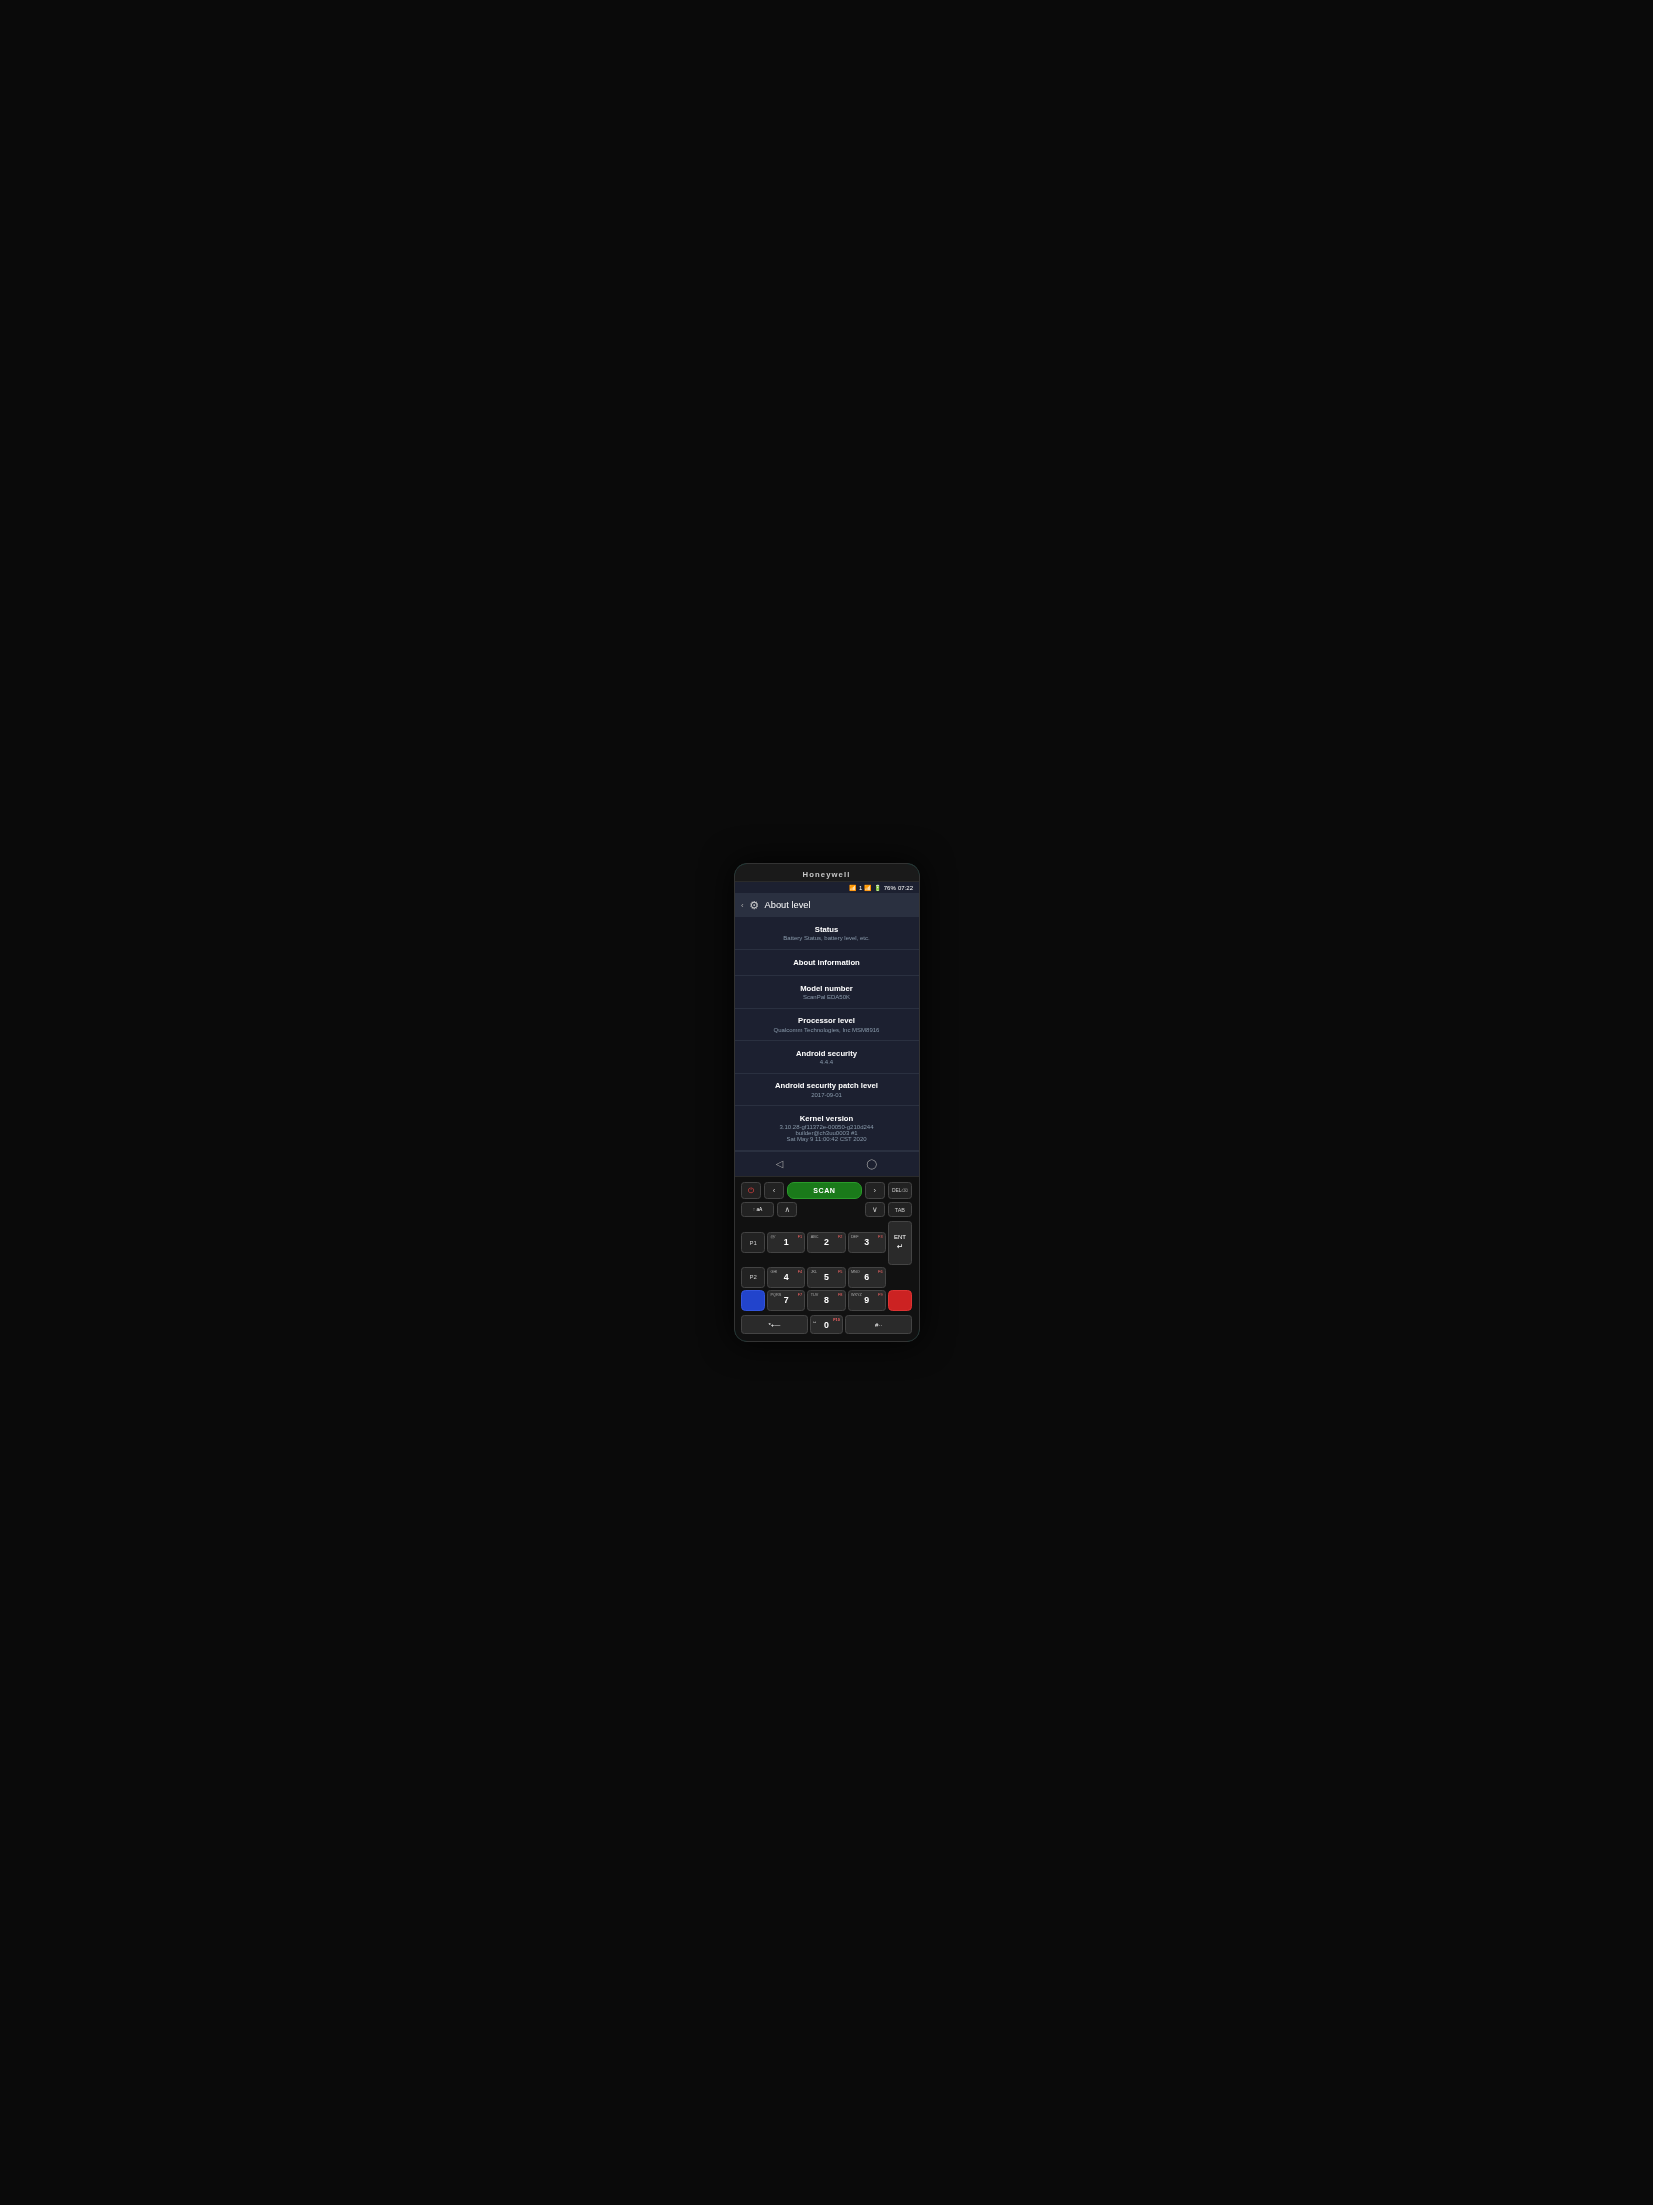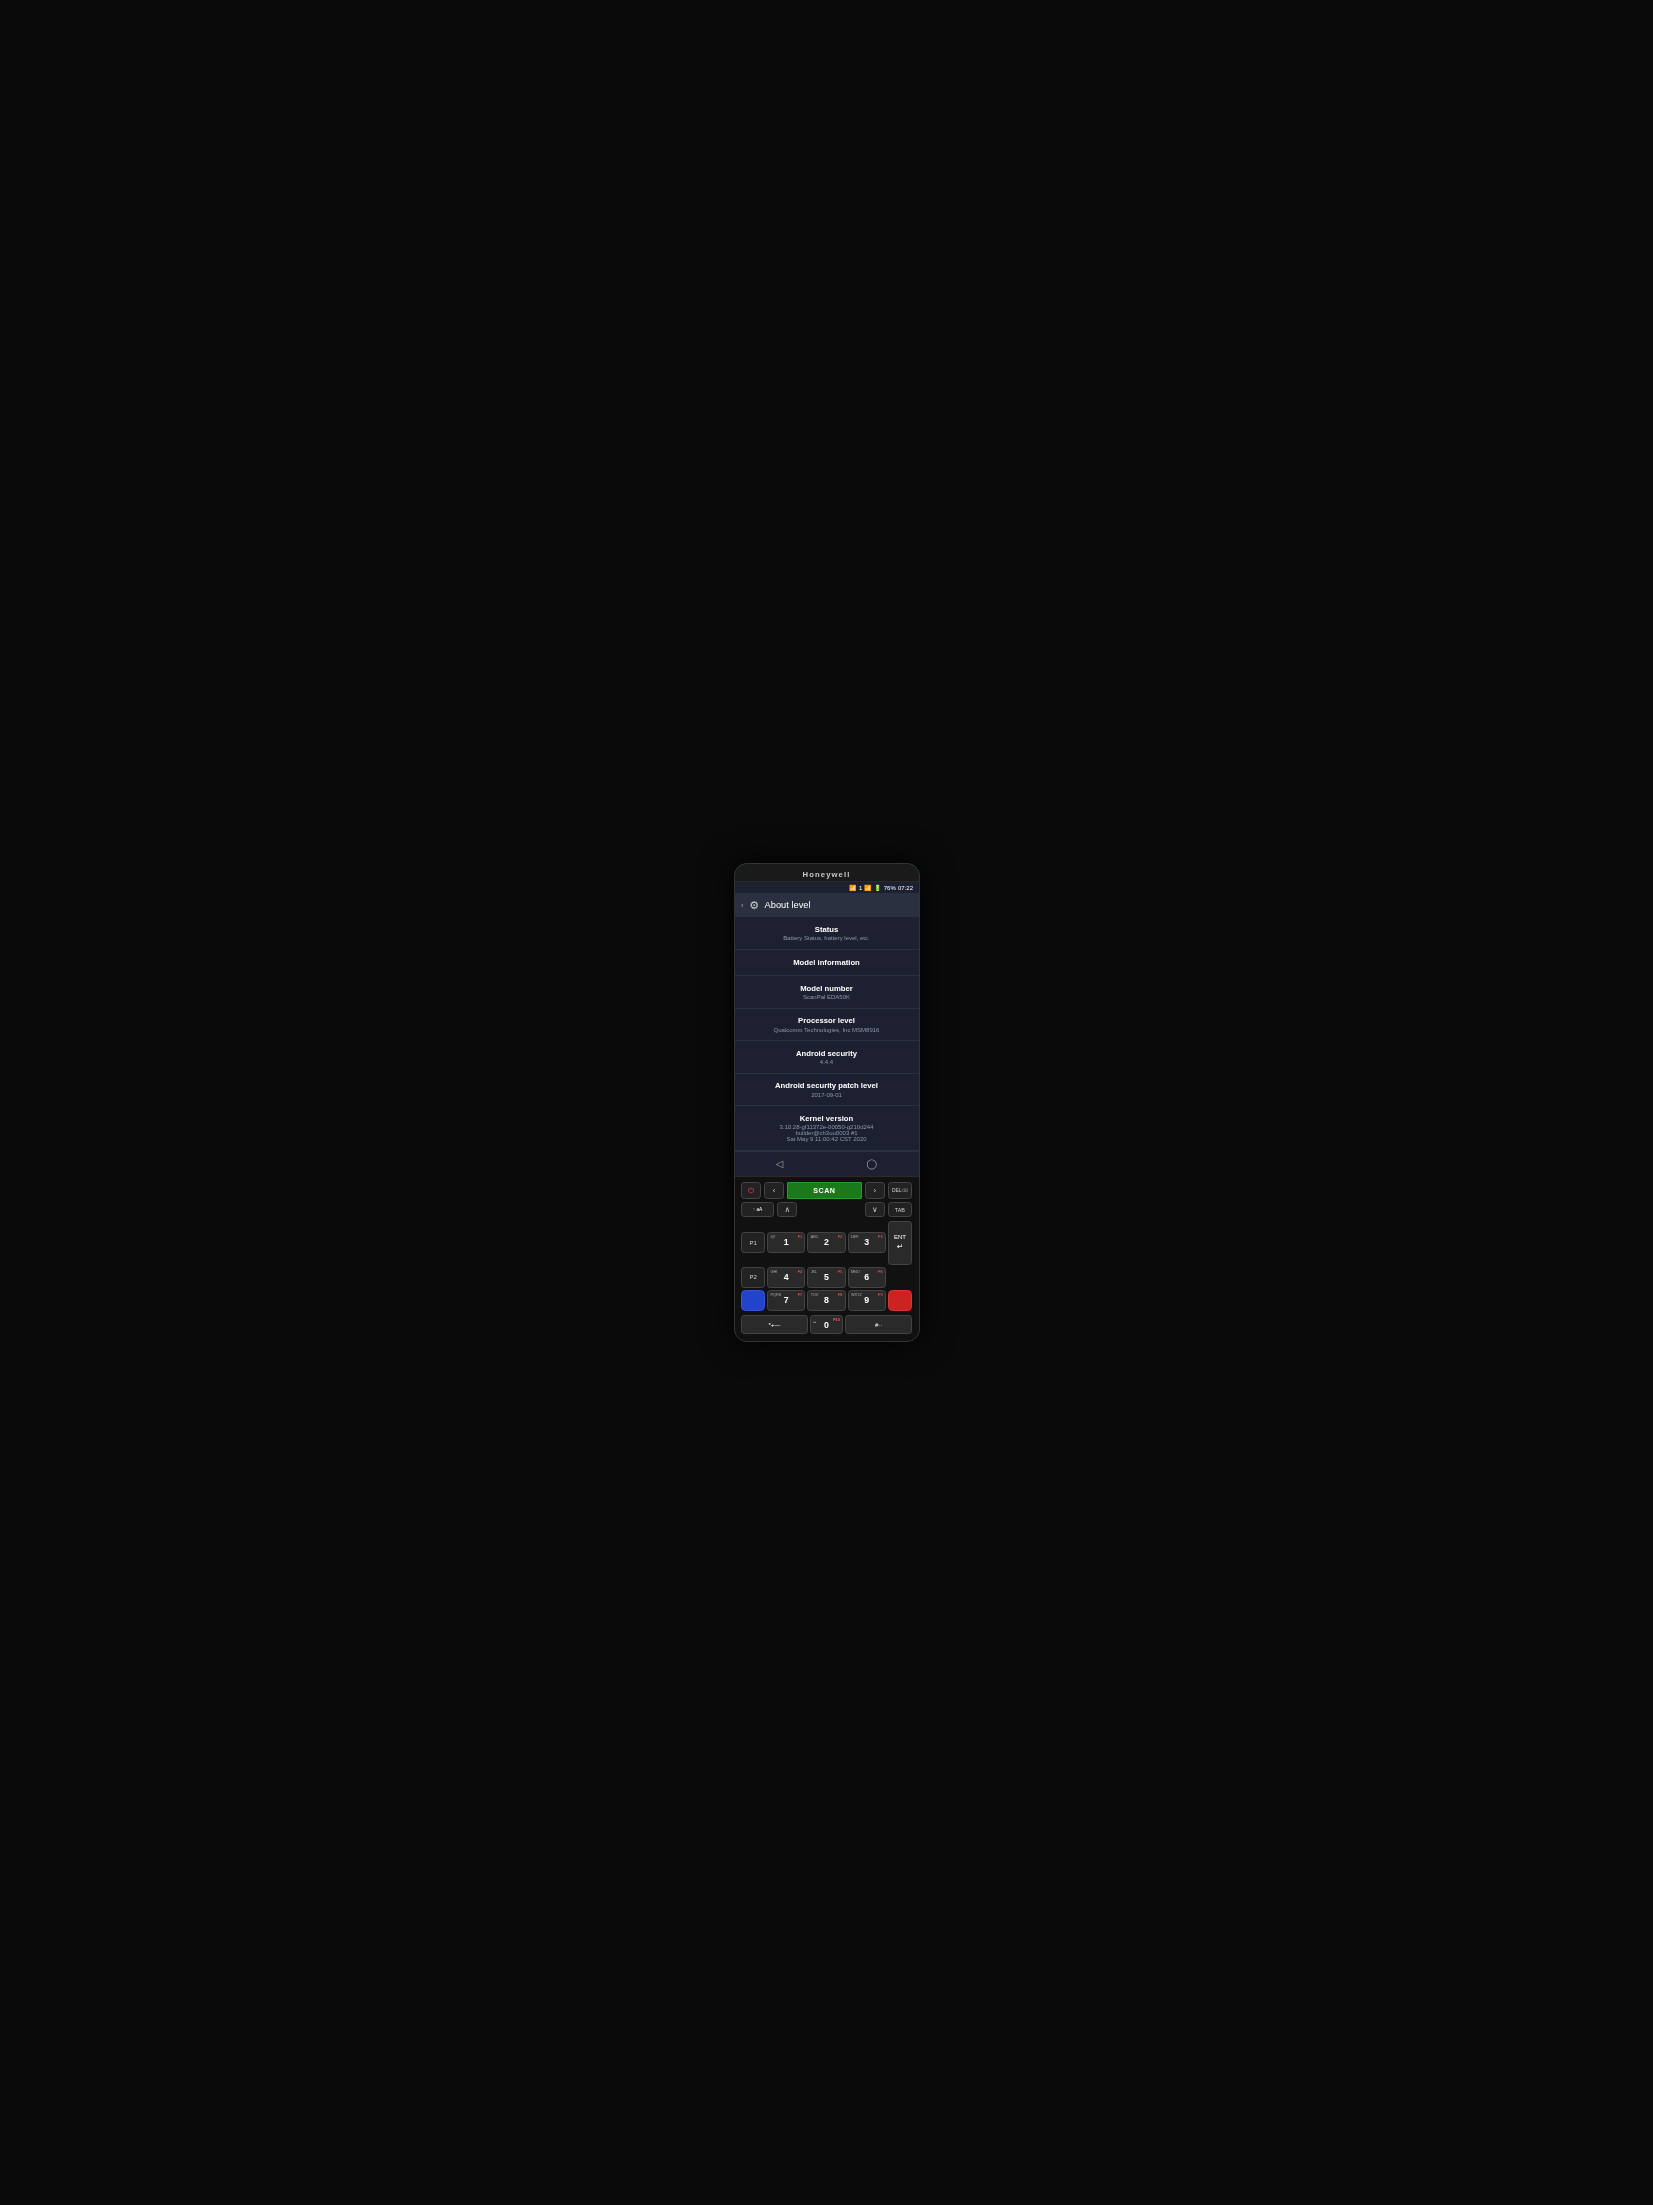--- a/index.html
+++ b/index.html
@@ -180,21 +180,21 @@
       display: flex;
       align-items: center;
       justify-content: center;
       font-size: 7.7px;
       cursor: pointer;
     }
 
     .key-scan {
       background: #1a7a1a;
       border: 0.5px solid #2a9a2a;
-      border-radius: 1px;
+      border-radius: 7px;
       color: #ffffff;
       flex: 1;
       height: 16.4px;
       display: flex;
       align-items: center;
       justify-content: center;
       font-size: 7.1px;
       font-weight: bold;
       cursor: pointer;
       letter-spacing: 0.5px;
@@ -475,21 +475,21 @@
       </div>
 
       <div class="settings-list">
 
         <div class="settings-item">
           <div class="settings-item-title">Status</div>
           <div class="settings-item-subtitle">Battery Status, battery level, etc.</div>
         </div>
 
         <div class="settings-item">
-          <div class="settings-item-title">Model information</div>
+          <div class="settings-item-title">About information</div>
         </div>
 
         <div class="settings-item">
           <div class="settings-item-title">Model number</div>
           <div class="settings-item-subtitle">ScanPal EDA50K</div>
         </div>
 
         <div class="settings-item">
           <div class="settings-item-title">Processor level</div>
           <div class="settings-item-subtitle">Qualcomm Technologies, Inc MSM8916</div>

